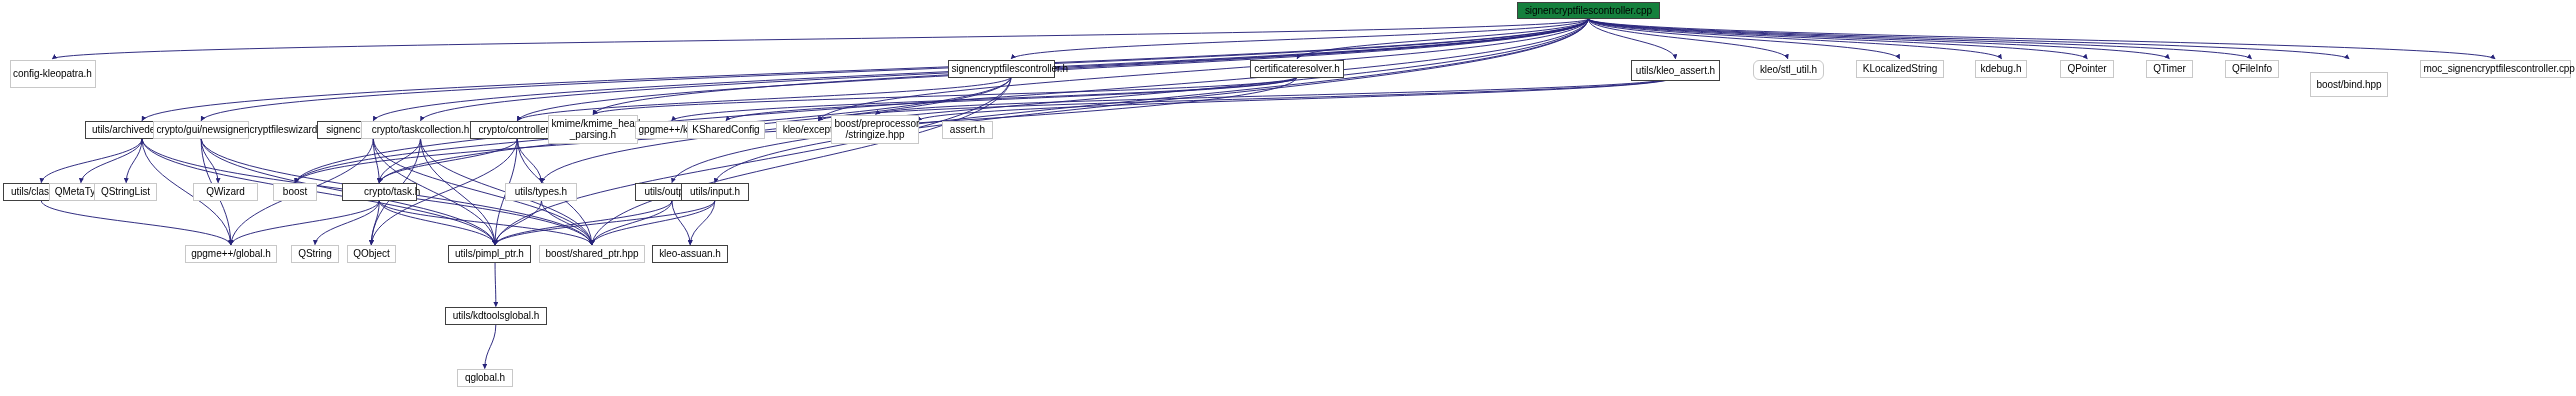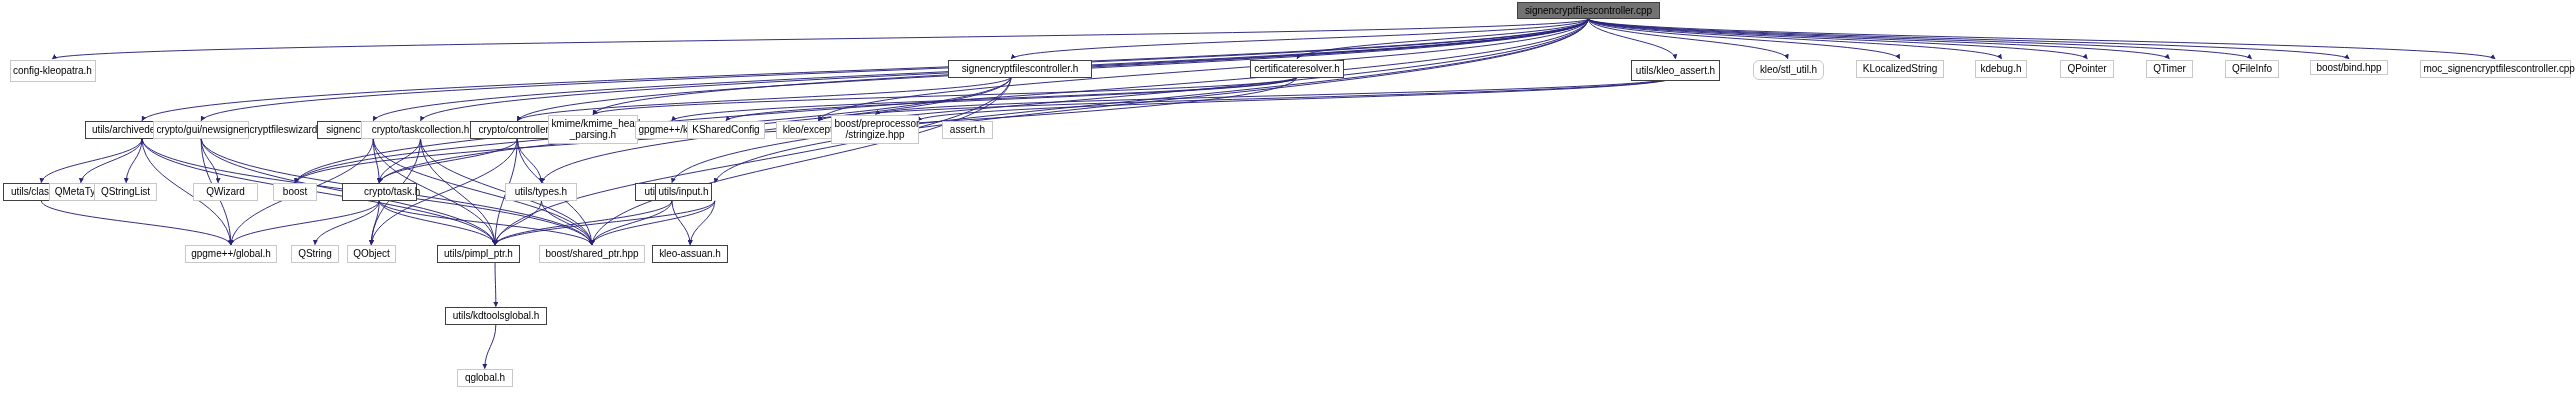--- a/index.html
+++ b/index.html
@@ -47,21 +47,21 @@
     padding: 0 2.4px;
   }
   .gnode.normal {
     border: 0.8px solid #c8c8c8;
   }
   .gnode.strong {
     border: 1.3px solid #404040;
   }
   .gnode.root {
     border: 1.3px solid #404040;
-    background: #737373;
+    background: #15803d;
     justify-content: center;
   }
   .gnode .lbl {
     display: block;
     width: 100%;
   }
 </style>
 </head>
 <body>
 
@@ -144,31 +144,31 @@
         <path d="M 625 409 C 624.832 433.75, 611.42 439.25, 611 464" marker-end="url(#arrow)"></path>
         <path d="M 52 253 C 54.868 277.75, 283.83 283.25, 291 308" marker-end="url(#arrow)"></path>
         <path d="M 2002 24 C 1990 116.7, 877 137.3, 847 230" marker-end="url(#arrow)"></path>
         <path d="M 2002 24 C 1990 116.7, 931 137.3, 901 230" marker-end="url(#arrow)"></path>
         <path d="M 2002 24 C 1990 116.7, 712.5 137.3, 682.5 230" marker-end="url(#arrow)"></path>
         <path d="M 2002 24 C 1990 81.6, 682 94.4, 652 152" marker-end="url(#arrow)"></path>
       </g>
   </svg>
   <div id="node-layer">
       <div class="gnode root" style="left: 1517px; top: 1.6px; width: 143px; height: 17.5px;"><span class="lbl">signencryptfilescontroller.cpp</span></div>
-      <div class="gnode normal" style="left: 9.5px; top: 60px; width: 86px; height: 22px;"><span class="lbl">config-kleopatra.h</span></div>
-      <div class="gnode strong" style="left: 948px; top: 60px; width: 144px; height: 17.5px;"><span class="lbl">signencryptfilescontroller.h</span></div>
+      <div class="gnode normal" style="left: 9.5px; top: 60px; width: 86px; height: 28px;"><span class="lbl">config-kleopatra.h</span></div>
+      <div class="gnode strong" style="left: 948px; top: 60px; width: 107px; height: 17.5px;"><span class="lbl">signencryptfilescontroller.h</span></div>
       <div class="gnode strong" style="left: 1250px; top: 60px; width: 94px; height: 17.5px;"><span class="lbl">certificateresolver.h</span></div>
       <div class="gnode strong" style="left: 1631px; top: 60px; width: 89px; height: 21px;"><span class="lbl">utils/kleo_assert.h</span></div>
       <div class="gnode normal" style="left: 1753px; top: 60px; width: 71px; height: 20px; border-radius: 6px;"><span class="lbl">kleo/stl_util.h</span></div>
       <div class="gnode normal" style="left: 1856px; top: 60px; width: 88px; height: 17.5px;"><span class="lbl">KLocalizedString</span></div>
       <div class="gnode normal" style="left: 1975px; top: 60px; width: 52px; height: 17.5px;"><span class="lbl">kdebug.h</span></div>
       <div class="gnode normal" style="left: 2060px; top: 60px; width: 54px; height: 17.5px;"><span class="lbl">QPointer</span></div>
       <div class="gnode normal" style="left: 2146px; top: 60px; width: 47px; height: 17.5px;"><span class="lbl">QTimer</span></div>
       <div class="gnode normal" style="left: 2225px; top: 60px; width: 54px; height: 17.5px;"><span class="lbl">QFileInfo</span></div>
-      <div class="gnode normal" style="left: 2310px; top: 60px; width: 78px; height: 15px;"><span class="lbl">boost/bind.hpp</span></div>
+      <div class="gnode normal" style="left: 2310px; top: 72px; width: 78px; height: 25px;"><span class="lbl">boost/bind.hpp</span></div>
       <div class="gnode normal" style="left: 2420px; top: 60px; width: 151px; height: 17.5px;"><span class="lbl">moc_signencryptfilescontroller.cpp</span></div>
       <div class="gnode strong" style="left: 85px; top: 121px; width: 114px; height: 17.5px;"><span class="lbl">utils/archivedefinition.h</span></div>
       <div class="gnode normal" style="left: 153px; top: 121px; width: 96px; height: 17.5px;"><span class="lbl">crypto/gui/newsignencryptfileswizard.h</span></div>
       <div class="gnode strong" style="left: 317px; top: 121px; width: 113px; height: 17.5px;"><span class="lbl">signencryptfilestask.h</span></div>
       <div class="gnode normal" style="left: 361px; top: 121px; width: 119px; height: 17.5px;"><span class="lbl">crypto/taskcollection.h</span></div>
       <div class="gnode strong" style="left: 470px; top: 121px; width: 95px; height: 17.5px;"><span class="lbl">crypto/controller.h</span></div>
       <div class="gnode normal" style="left: 548px; top: 115px; width: 90px; height: 28.6px;"><span class="lbl">kmime/kmime_header
 _parsing.h</span></div>
       <div class="gnode normal" style="left: 635px; top: 121px; width: 72px; height: 17.5px;"><span class="lbl">gpgme++/key.h</span></div>
       <div class="gnode normal" style="left: 687px; top: 121px; width: 78px; height: 17.5px;"><span class="lbl">KSharedConfig</span></div>
@@ -177,24 +177,24 @@
 /stringize.hpp</span></div>
       <div class="gnode normal" style="left: 942px; top: 121px; width: 51px; height: 17.5px;"><span class="lbl">assert.h</span></div>
       <div class="gnode strong" style="left: 3.2px; top: 183px; width: 76px; height: 17.5px;"><span class="lbl">utils/classify.h</span></div>
       <div class="gnode normal" style="left: 49px; top: 183px; width: 63px; height: 17.5px;"><span class="lbl">QMetaType</span></div>
       <div class="gnode normal" style="left: 94px; top: 183px; width: 63px; height: 17.5px;"><span class="lbl">QStringList</span></div>
       <div class="gnode normal" style="left: 193px; top: 183px; width: 65px; height: 17.5px;"><span class="lbl">QWizard</span></div>
       <div class="gnode normal" style="left: 273px; top: 183px; width: 44px; height: 17.5px;"><span class="lbl">boost</span></div>
       <div class="gnode strong" style="left: 342px; top: 183px; width: 75px; height: 17.5px; padding-left: 21px;"><span class="lbl">crypto/task.h</span></div>
       <div class="gnode normal" style="left: 505px; top: 183px; width: 72px; height: 17.5px;"><span class="lbl">utils/types.h</span></div>
       <div class="gnode strong" style="left: 635px; top: 183px; width: 75px; height: 17.5px;"><span class="lbl">utils/output.h</span></div>
-      <div class="gnode strong" style="left: 655px; top: 183px; width: 57px; height: 17.5px;"><span class="lbl">utils/input.h</span></div>
+      <div class="gnode strong" style="left: 681px; top: 183px; width: 68px; height: 17.5px;"><span class="lbl">utils/input.h</span></div>
       <div class="gnode normal" style="left: 185px; top: 245px; width: 92px; height: 17.5px;"><span class="lbl">gpgme++/global.h</span></div>
       <div class="gnode normal" style="left: 291px; top: 245px; width: 48px; height: 17.5px;"><span class="lbl">QString</span></div>
       <div class="gnode normal" style="left: 347px; top: 245px; width: 49px; height: 17.5px;"><span class="lbl">QObject</span></div>
-      <div class="gnode strong" style="left: 437px; top: 245px; width: 83px; height: 17.5px;"><span class="lbl">utils/pimpl_ptr.h</span></div>
+      <div class="gnode strong" style="left: 448px; top: 245px; width: 83px; height: 17.5px;"><span class="lbl">utils/pimpl_ptr.h</span></div>
       <div class="gnode normal" style="left: 539px; top: 245px; width: 106px; height: 17.5px;"><span class="lbl">boost/shared_ptr.hpp</span></div>
       <div class="gnode strong" style="left: 652px; top: 245px; width: 76px; height: 17.5px;"><span class="lbl">kleo-assuan.h</span></div>
       <div class="gnode strong" style="left: 445px; top: 307px; width: 102px; height: 17.5px; justify-content: center;"><span class="lbl">utils/kdtoolsglobal.h</span></div>
       <div class="gnode normal" style="left: 457px; top: 369px; width: 56px; height: 17.5px;"><span class="lbl">qglobal.h</span></div>
     </div>
 </div>
 
 
 </body></html>

